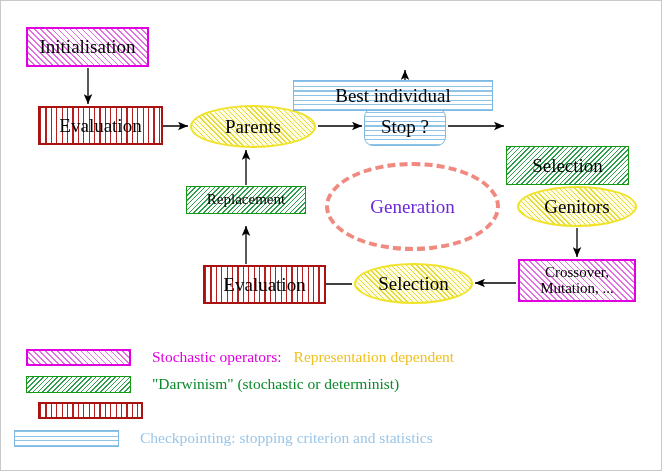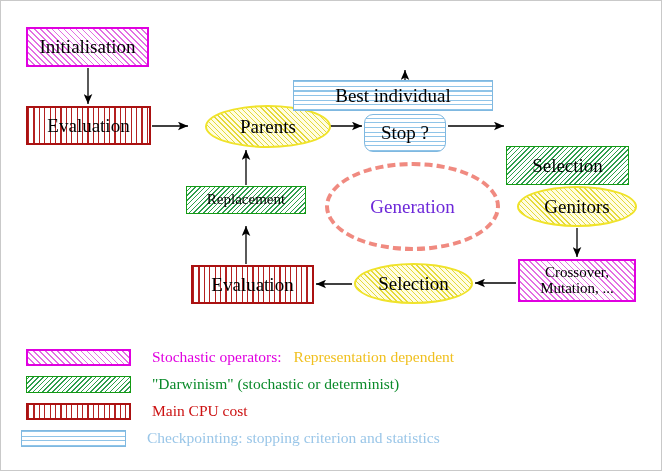--- a/index.html
+++ b/index.html
@@ -41,20 +41,21 @@
     background-color: #ffffff;
     background-image: repeating-linear-gradient(-45deg,
         #2e9e4e 0px, #2e9e4e 1.1px, rgba(255,255,255,0) 1.1px, rgba(255,255,255,0) 3.4px);
     border: 1.6px solid #139a13;
   }
   .fill-red {
     background-color: #ffffff;
     background-image: repeating-linear-gradient(90deg,
         #b42020 0px, #b42020 1.2px, rgba(255,255,255,0) 1.2px, rgba(255,255,255,0) 5.4px);
     border: 2px solid #aa1111;
+    margin-left: 12px;
   }
   .fill-blue {
     background-color: #ffffff;
     background-image: repeating-linear-gradient(0deg,
         #8fc4e8 0px, #8fc4e8 1.1px, rgba(255,255,255,0) 1.1px, rgba(255,255,255,0) 4.6px);
     border: 1.4px solid #7fb8e0;
   }
   .fill-yellow {
     background-color: #fffde2;
     background-image: repeating-linear-gradient(45deg,
@@ -144,22 +145,22 @@
     </g>
   </svg>
 
   <div id="generation-ellipse" style="left: 324px; top: 161px; width: 175px; height: 89px; font-size: 19px; color: #6d28d9; border-color: rgb(240, 138, 128);">
     <span>Generation</span>
   </div>
 
   <div id="nodes">
       <div class="node fill-magenta " style="left: 25px; top: 26px; width: 123px; height: 40px; font-size: 19px;"><span class="node-label">Initialisation</span></div>
       <div class="node fill-red " style="left: 25px; top: 105px; width: 125px; height: 39px; font-size: 19px;"><span class="node-label">Evaluation</span></div>
-      <div class="node fill-yellow ellipse" style="left: 204px; top: 104px; width: 126px; height: 43px; font-size: 19px;"><span class="node-label">Parents</span></div>
-      <div class="node fill-blue rounded" style="left: 363px; top: 113px; width: 82px; height: 38px; font-size: 19px; font-family: Liberation Serif, serif;"><span class="node-label">Stop ?</span></div>
+      <div class="node fill-yellow ellipse" style="left: 189px; top: 104px; width: 126px; height: 43px; font-size: 19px;"><span class="node-label">Parents</span></div>
+      <div class="node fill-blue rounded" style="left: 363px; top: 107px; width: 82px; height: 38px; font-size: 19px; font-family: Liberation Serif, serif;"><span class="node-label">Stop ?</span></div>
       <div class="node fill-blue " style="left: 292px; top: 36px; width: 200px; height: 31px; font-size: 19px; margin-top: 43px;"><span class="node-label">Best individual</span></div>
       <div class="node fill-green " style="left: 505px; top: 105px; width: 123px; height: 39px; font-size: 19px; margin-top: 40px;"><span class="node-label">Selection</span></div>
       <div class="node fill-yellow ellipse" style="left: 516px; top: 185px; width: 120px; height: 41px; font-size: 19px;"><span class="node-label">Genitors</span></div>
       <div class="node fill-magenta " style="left: 517px; top: 258px; width: 118px; height: 43px; font-size: 15px;"><span class="node-label">Crossover,
 Mutation, ...</span></div>
       <div class="node fill-yellow ellipse" style="left: 353px; top: 262px; width: 119px; height: 41px; font-size: 19px;"><span class="node-label">Selection</span></div>
       <div class="node fill-red " style="left: 190px; top: 264px; width: 123px; height: 39px; font-size: 19px;"><span class="node-label">Evaluation</span></div>
       <div class="node fill-green " style="left: 185px; top: 185px; width: 120px; height: 28px; font-size: 15px;"><span class="node-label">Replacement</span></div>
     </div>
 
@@ -167,21 +168,20 @@
       <div class="legend-row" style="left: 25px; top: 347px;">
         <div class="legend-swatch fill-magenta"></div>
         <div class="legend-text"><span class="first" style="color: rgb(224, 0, 224);">Stochastic operators:</span><span class="second" style="color: rgb(240, 192, 32);">Representation dependent</span></div>
       </div>
       <div class="legend-row" style="left: 25px; top: 374px;">
         <div class="legend-swatch fill-green"></div>
         <div class="legend-text"><span class="first" style="color: rgb(10, 138, 42);">"Darwinism" (stochastic or determinist)</span></div>
       </div>
       <div class="legend-row" style="left: 25px; top: 401px;">
         <div class="legend-swatch fill-red"></div>
-        <div class="legend-text"><span class="first" style="color: rgb(204, 17, 17);">Main CPU cost</span></div>
       </div>
-      <div class="legend-row" style="left: 20px; top: 428px; font-family: Liberation Serif, serif;">
+      <div class="legend-row" style="left: 13px; top: 428px; font-family: Liberation Serif, serif;">
         <div class="legend-swatch fill-blue"></div>
         <div class="legend-text"><span class="first" style="color: rgb(154, 198, 232);">Checkpointing: stopping criterion and statistics</span></div>
       </div>
     </div>
 
 </div>
 
 </body></html>

